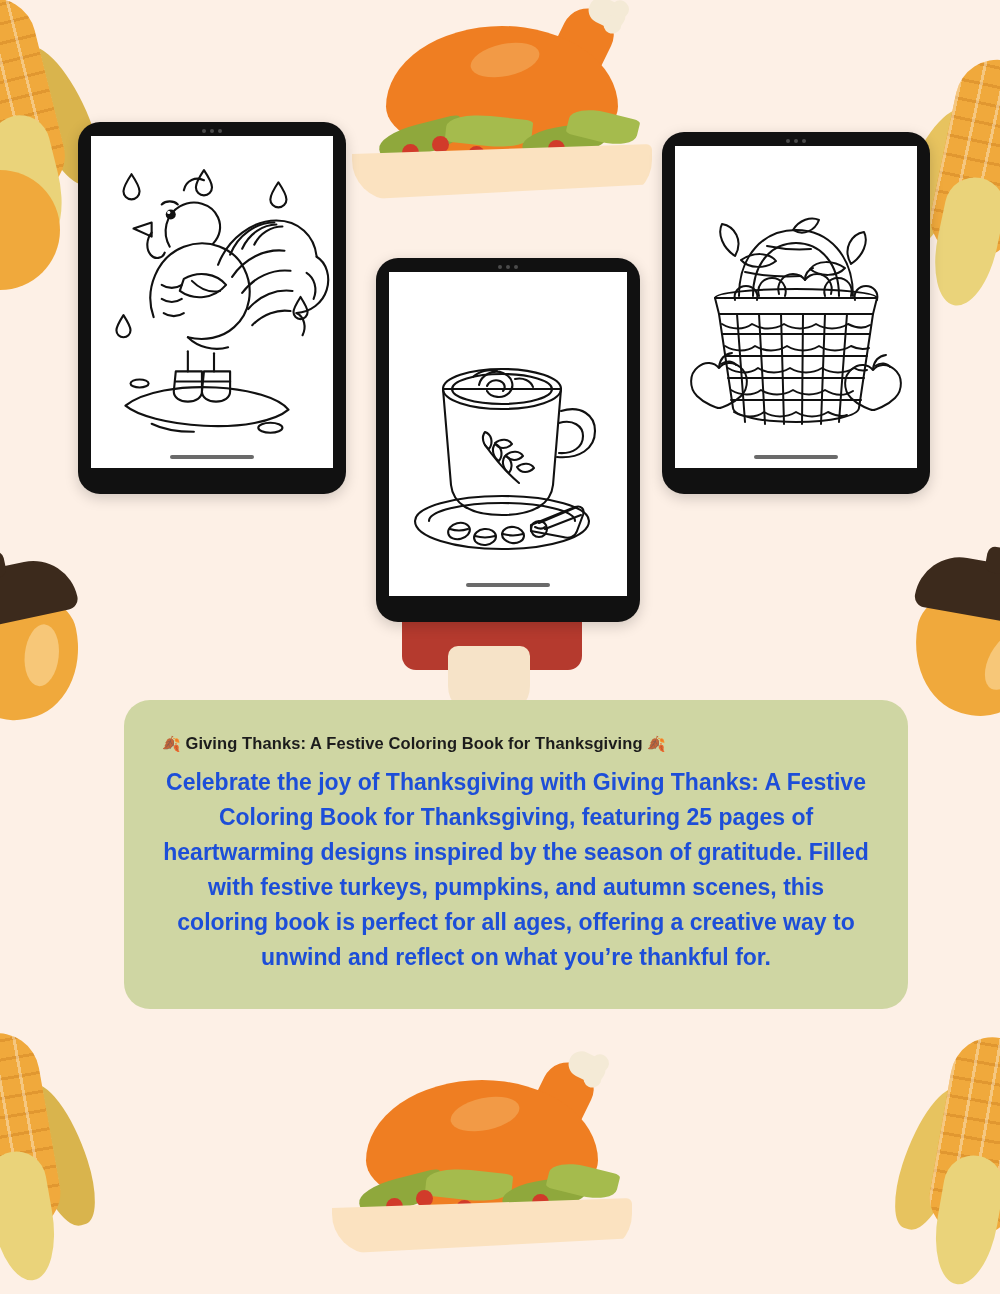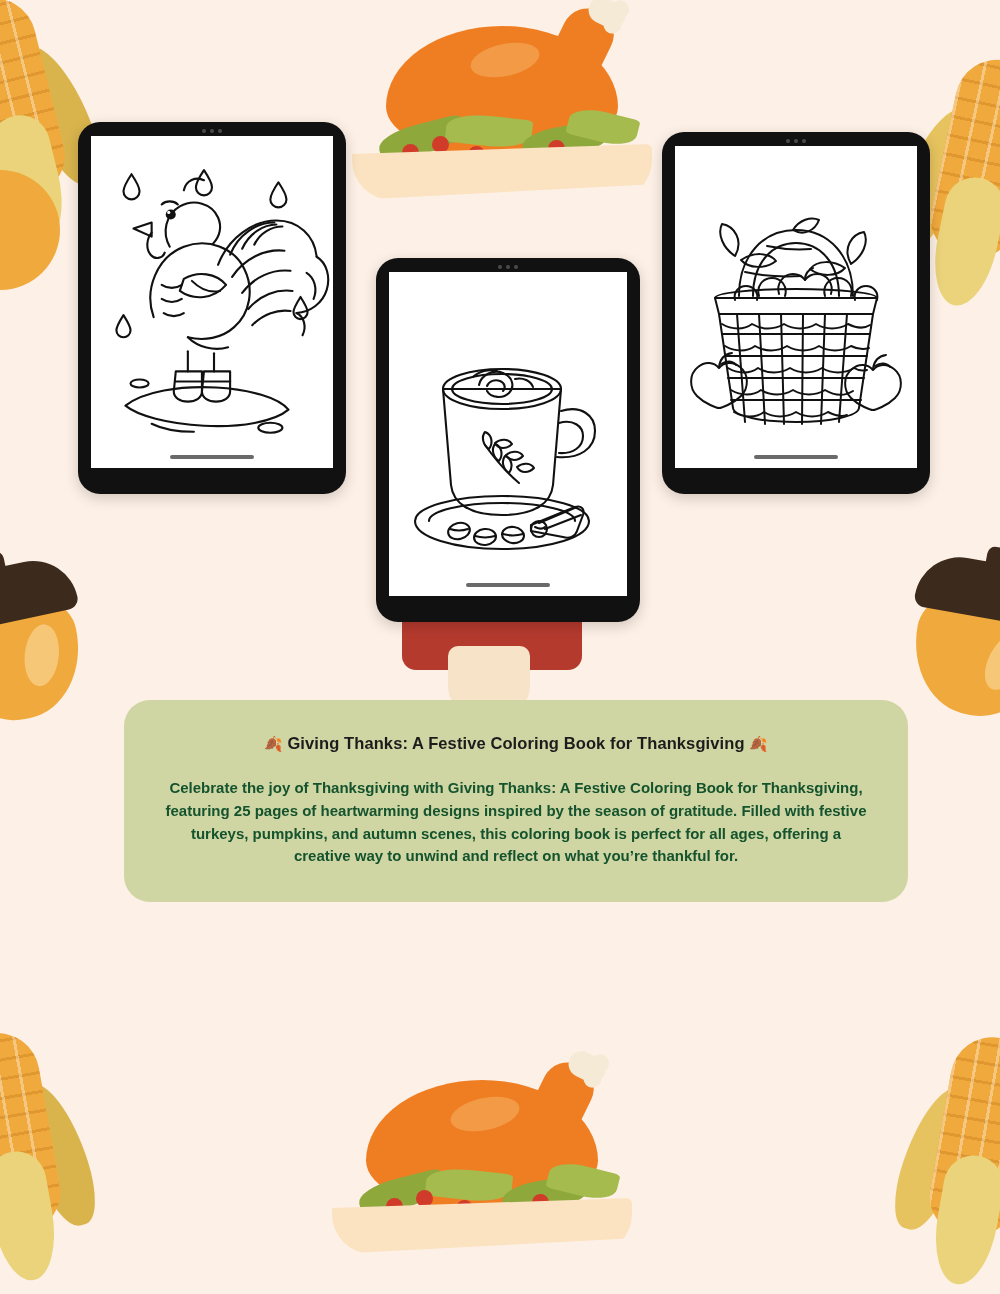--- a/index.html
+++ b/index.html
@@ -214,34 +214,34 @@
   .desc-card {
     position: absolute;
     left: 124px; top: 700px;
     width: 784px;
     box-sizing: border-box;
     background: #cfd6a3;
     border-radius: 26px;
     padding: 30px 38px 34px 38px;
   }
   .desc-title {
-    text-align: center;
+    text-align: left;
     font-size: 16.5px;
     font-weight: bold;
     color: #1c1c1c;
-    margin: 4px 0 24px 0;
+    margin: 4px 0 12px 0;
     letter-spacing: 0.1px;
   }
   .desc-title .leaf-emoji { color: #b5533a; font-size: 15px; }
   .desc-body {
     text-align: center;
-    font-size: 15px;
+    font-size: 23px;
     line-height: 1.52;
     font-weight: bold;
-    color: #14532d;
+    color: #1d4ed8;
     margin: 0 0 22px 0;
   }
   .desc-body:last-child { margin-bottom: 0; }
 </style>
 </head>
 <body>
 
 <div class="page">
 
   <div class="deco corn" style="left:-46px; top:-4px; transform:rotate(-14deg);">

